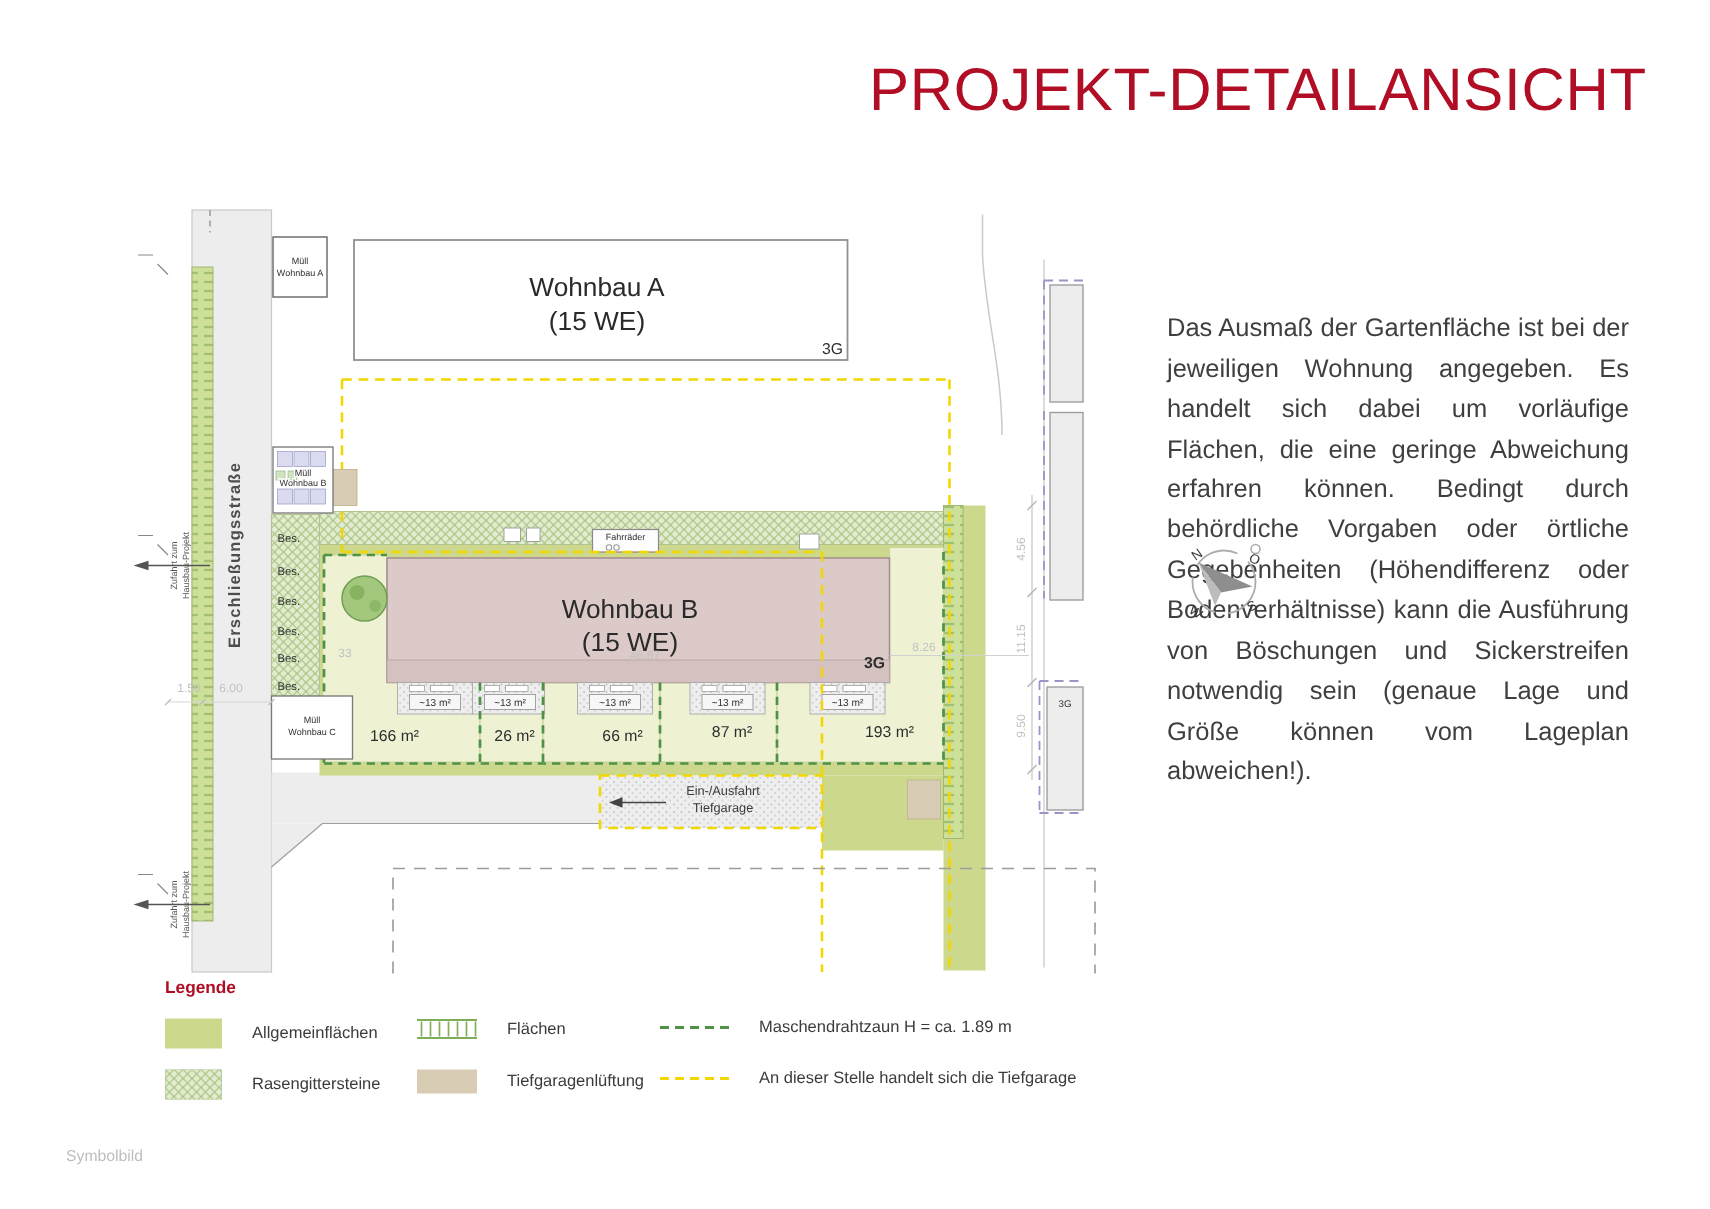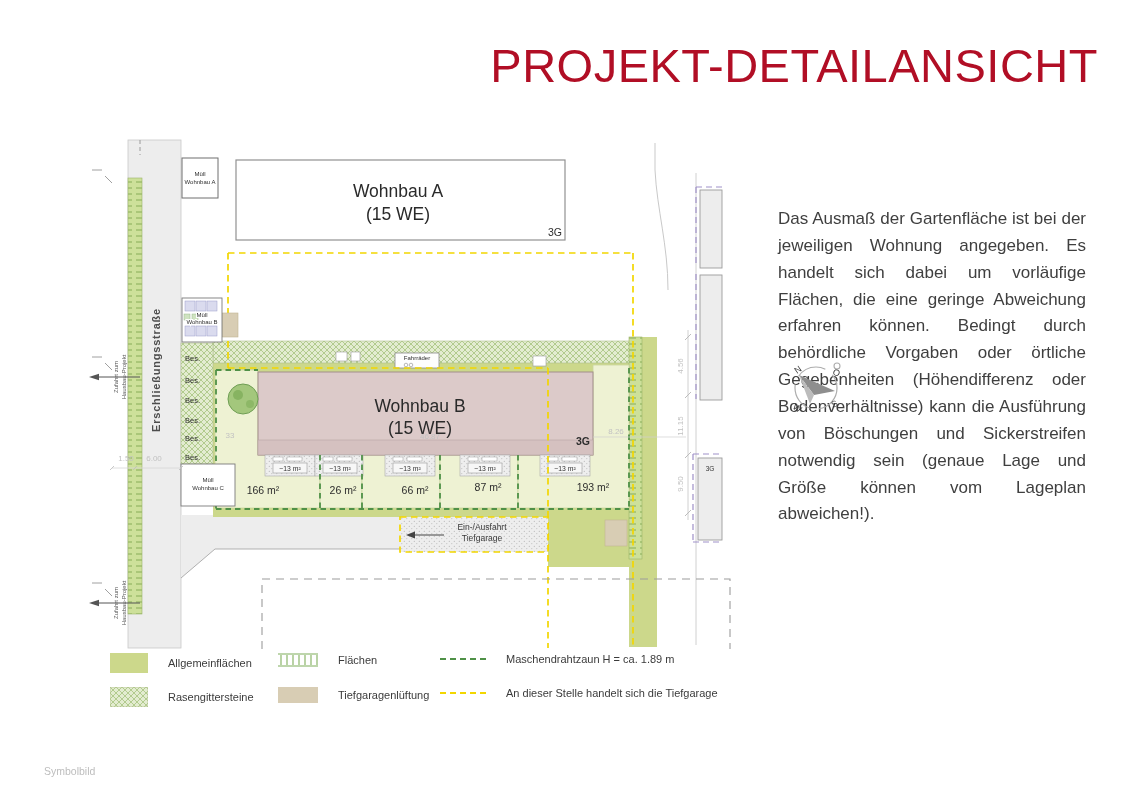--- a/index.html
+++ b/index.html
@@ -1,18 +1,18 @@
 <!DOCTYPE html>
 <html><head>
 <meta charset="utf-8">
 <style>
   html,body{margin:0;padding:0;background:#fff;}
   .page{position:relative;width:1140px;height:806px;background:#ffffff;overflow:hidden;
         font-family:"Liberation Sans",sans-serif;}
-  .title{position:absolute;top:38px;right:42px;font-size:47px;font-weight:400;
+  .title{position:absolute;top:38px;right:42px;font-size:40px;font-weight:400;
          letter-spacing:.5px;color:#b10e25;white-space:nowrap;}
   .description{position:absolute;left:778px;top:206px;width:308px;font-size:17px;
          line-height:1.58;color:#3f3f3f;text-align:justify;}
   .watermark{position:absolute;left:44px;top:765px;font-size:10.5px;color:#bdbdbd;}
   .plan{position:absolute;left:78px;top:125px;}
   .compass{position:absolute;left:785px;top:357px;}
   .legend{position:absolute;left:110px;top:653px;width:620px;}
   .legend-heading{font-size:11.5px;font-weight:bold;color:#b10e25;margin-bottom:14px;}
   .legend-grid{position:relative;height:70px;}
   .legend-item{position:absolute;display:flex;align-items:center;gap:20px;white-space:nowrap;}
@@ -300,20 +300,21 @@
     <circle cx="52" cy="9" r="3" fill="none" stroke="#adadad" stroke-width="1.1"></circle>
     <polygon points="14,18 50,34 29,38" fill="#8e8e8e"></polygon>
     <polygon points="14,18 29,38 25,47" fill="#bcbcbc"></polygon>
     <text x="12" y="17" font-size="9" fill="#8a8a8a" transform="rotate(-35 12 17)">N</text>
     <text x="47" y="17" font-size="9" fill="#8a8a8a" transform="rotate(25 47 17)">O</text>
     <text x="48" y="51" font-size="9" fill="#8a8a8a" transform="rotate(-25 48 51)">S</text>
     <text x="7" y="51" font-size="9" fill="#8a8a8a" transform="rotate(35 7 51)">W</text>
   </svg>
 
   <div class="legend">
+    <div class="legend-heading">Legende</div>
     <div class="legend-grid">
       <div class="legend-item" style="left:0;top:0;">
         <div class="sw-solid-green"></div>
         <span class="lbl">Allgemeinflächen</span>
       </div>
       <div class="legend-item" style="left:168px;top:0;">
         <svg width="40" height="14">
           <defs>
             <pattern id="lp-comb" width="6" height="14" patternUnits="userSpaceOnUse">
               <rect width="6" height="14" fill="#ffffff"></rect>

